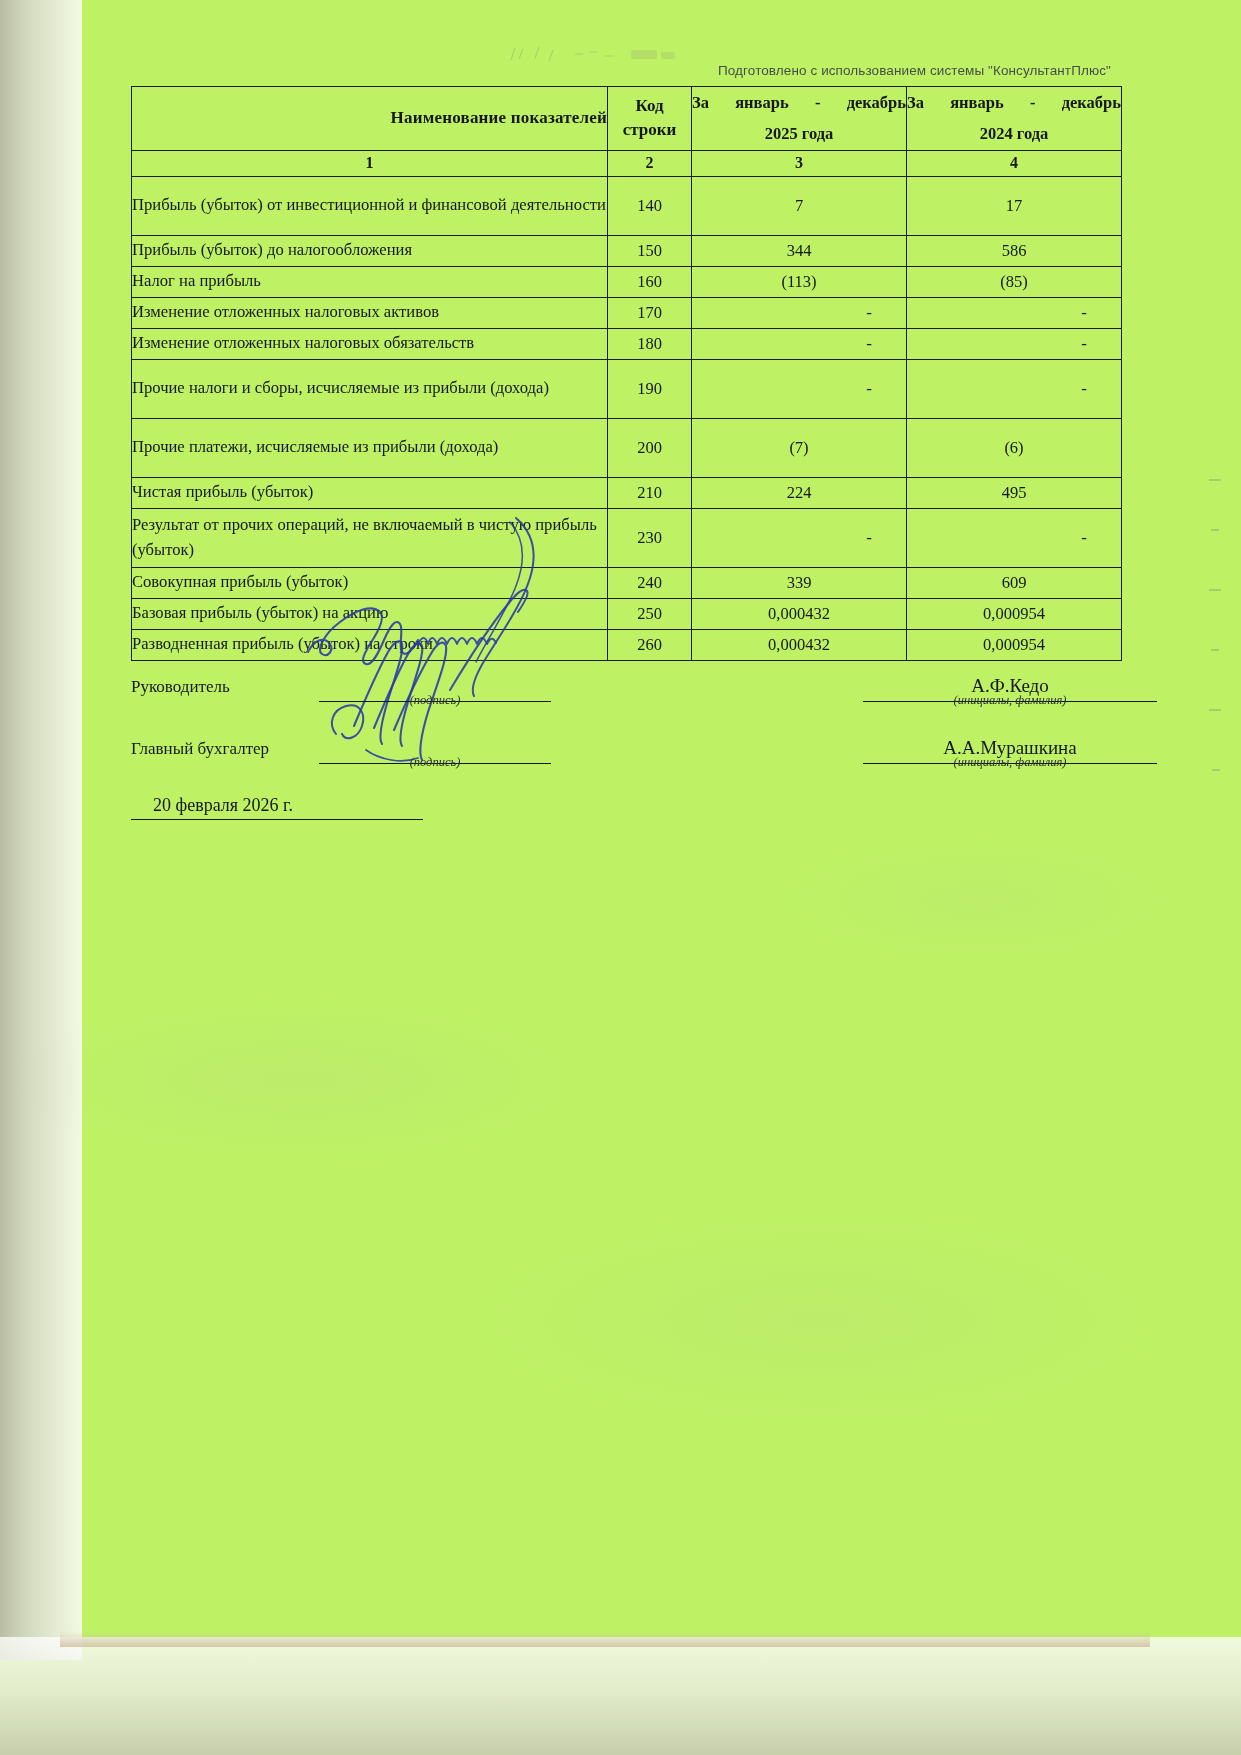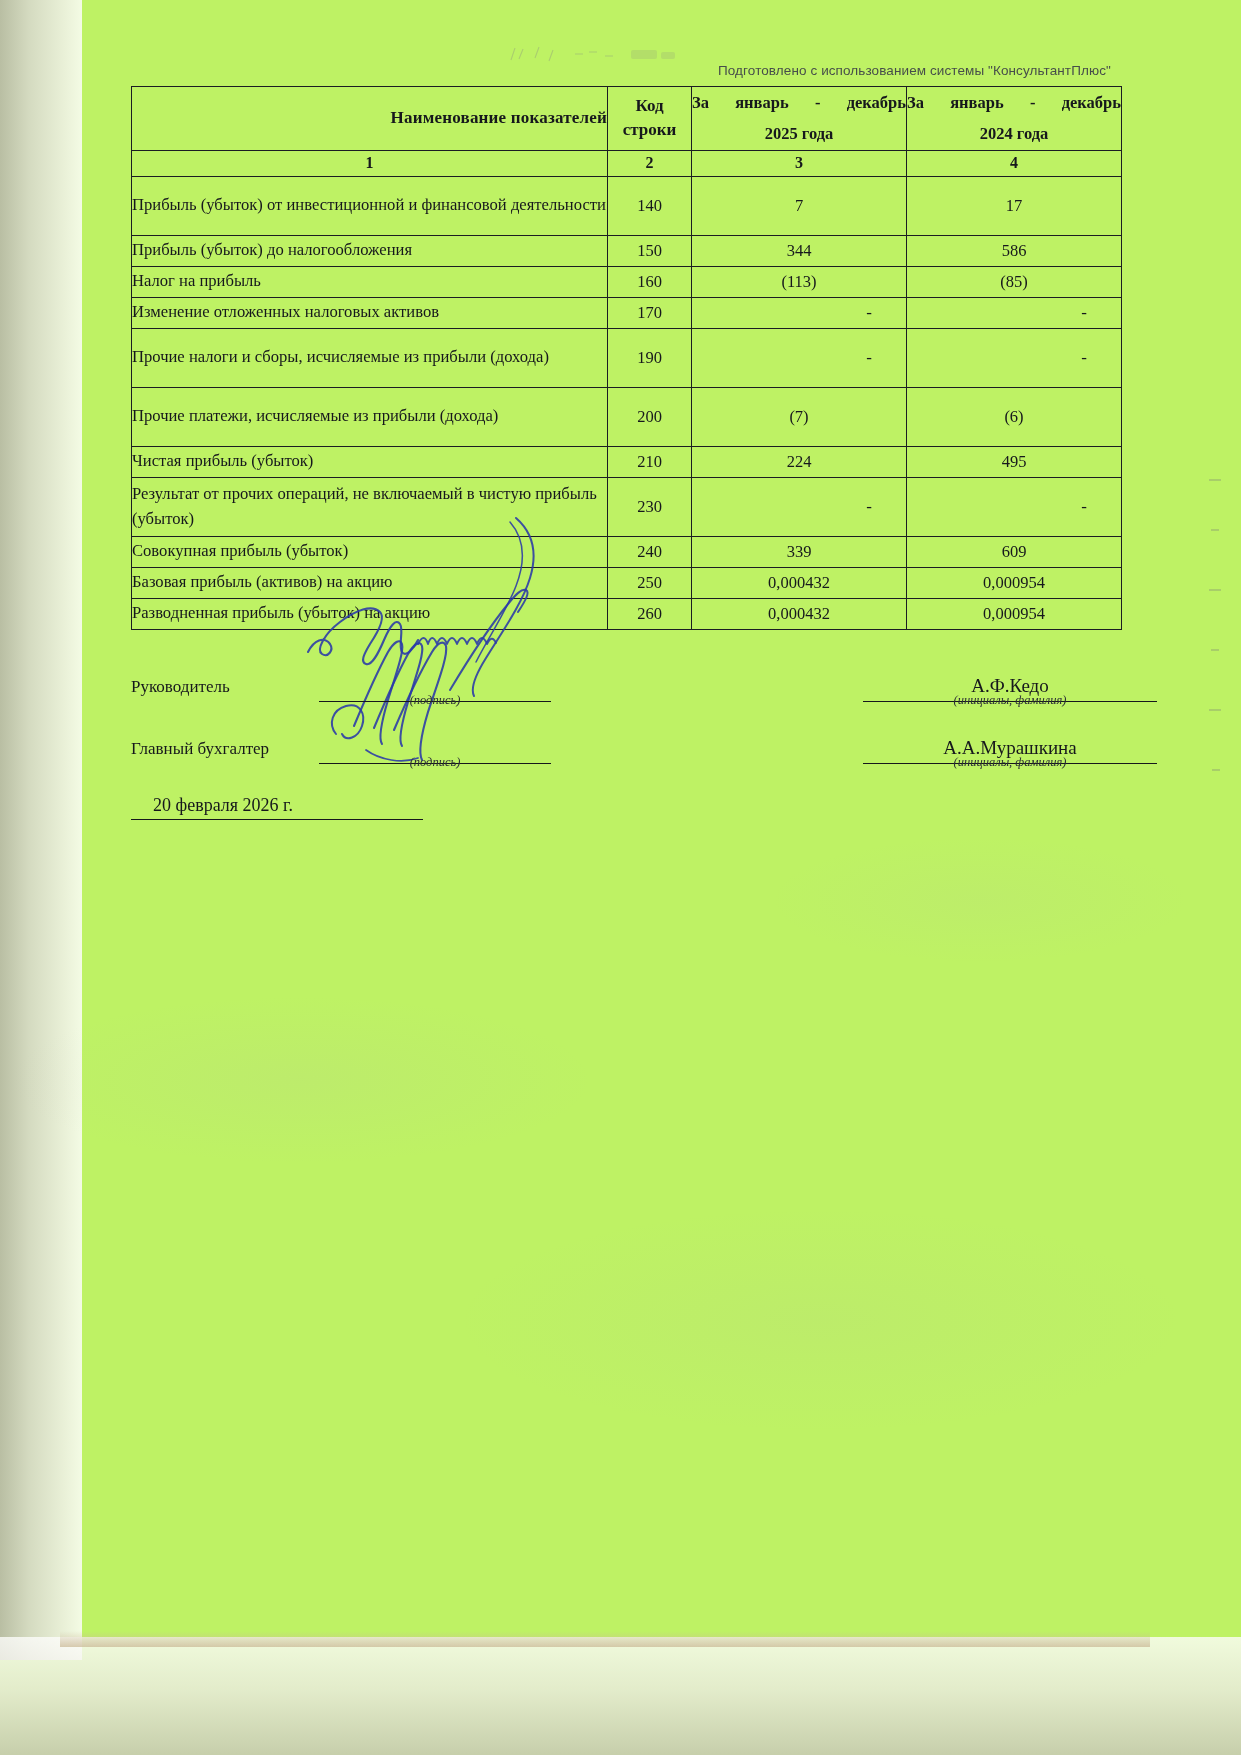--- a/index.html
+++ b/index.html
@@ -313,20 +313,26 @@
             <td class="cell-code">160</td>
             <td class="cell-val">(113)</td>
             <td class="cell-val">(85)</td>
           </tr>
           <tr class="r1">
             <td class="cell-name">Изменение отложенных налоговых активов</td>
             <td class="cell-code">170</td>
             <td class="cell-val dash">-</td>
             <td class="cell-val dash">-</td>
           </tr>
+          <tr class="r1">
+            <td class="cell-name">Изменение отложенных налоговых обязательств</td>
+            <td class="cell-code">180</td>
+            <td class="cell-val dash">-</td>
+            <td class="cell-val dash">-</td>
+          </tr>
           <tr class="r2">
             <td class="cell-name">Прочие налоги и сборы, исчисляемые из прибыли (дохода)</td>
             <td class="cell-code">190</td>
             <td class="cell-val dash">-</td>
             <td class="cell-val dash">-</td>
           </tr>
           <tr class="r2">
             <td class="cell-name">Прочие платежи, исчисляемые из прибыли (дохода)</td>
             <td class="cell-code">200</td>
             <td class="cell-val">(7)</td>
@@ -344,27 +350,27 @@
             <td class="cell-val dash">-</td>
             <td class="cell-val dash">-</td>
           </tr>
           <tr class="r1">
             <td class="cell-name">Совокупная прибыль (убыток)</td>
             <td class="cell-code">240</td>
             <td class="cell-val">339</td>
             <td class="cell-val">609</td>
           </tr>
           <tr class="r1">
-            <td class="cell-name">Базовая прибыль (активов) на акцию</td>
+            <td class="cell-name">Базовая прибыль (убыток) на акцию</td>
             <td class="cell-code">250</td>
             <td class="cell-val">0,000432</td>
             <td class="cell-val">0,000954</td>
           </tr>
           <tr class="r1">
-            <td class="cell-name">Разводненная прибыль (убыток) на акцию</td>
+            <td class="cell-name">Разводненная прибыль (убыток) на строки</td>
             <td class="cell-code">260</td>
             <td class="cell-val">0,000432</td>
             <td class="cell-val">0,000954</td>
           </tr>
         </tbody>
     </table>
   </div>
 
   <svg class="ink" style="left:300px; top:578px; width:290px; height:120px;" viewBox="0 0 290 120">
     <path d="M8 74 C14 62, 24 58, 30 66 C34 72, 28 80, 22 76 C16 72, 24 56, 40 44

